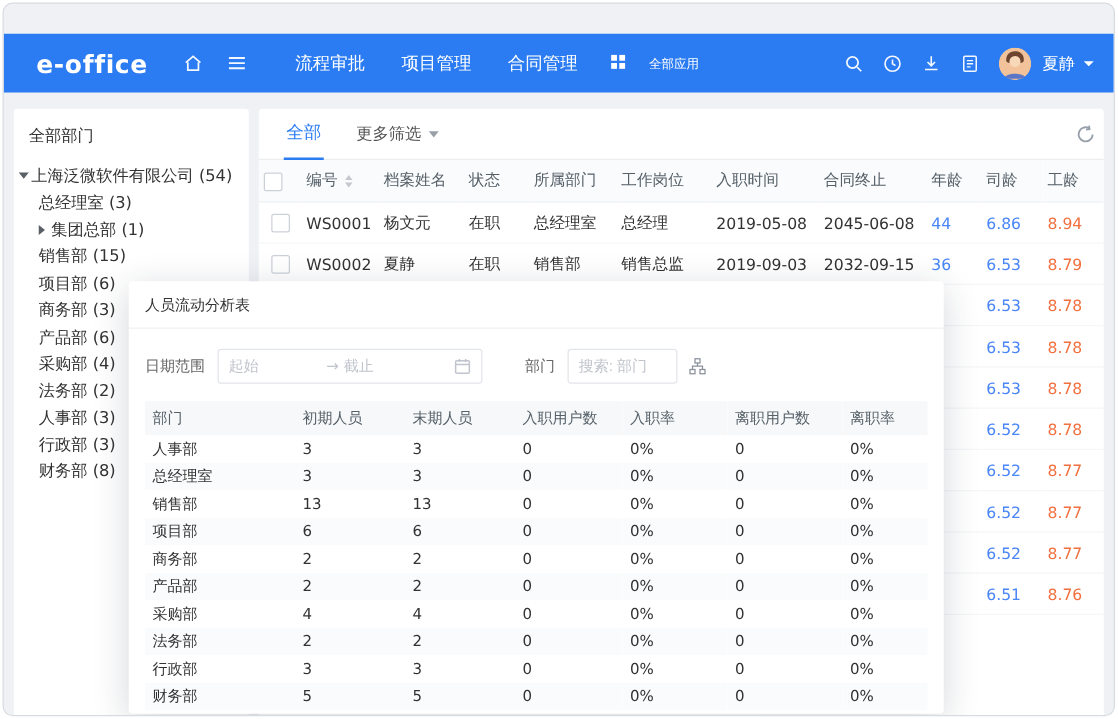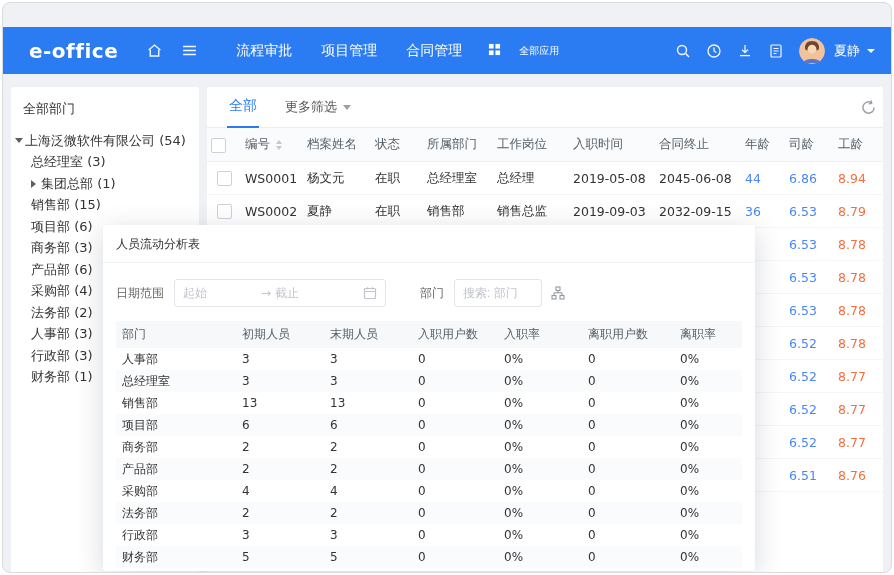--- a/index.html
+++ b/index.html
@@ -187,21 +187,21 @@
           <div class="tree-item lv1">
             <span>法务部 (2)</span>
           </div>
           <div class="tree-item lv1">
             <span>人事部 (3)</span>
           </div>
           <div class="tree-item lv1">
             <span>行政部 (3)</span>
           </div>
           <div class="tree-item lv1">
-            <span>财务部 (1)</span>
+            <span>财务部 (8)</span>
           </div>
         </div>
     </aside>
 
     <section class="main-panel">
       <div class="tabbar">
         <div class="tab-active">全部</div>
         <div class="tab-more">
           <span>更多筛选</span>
           <span class="caret-g"></span>

